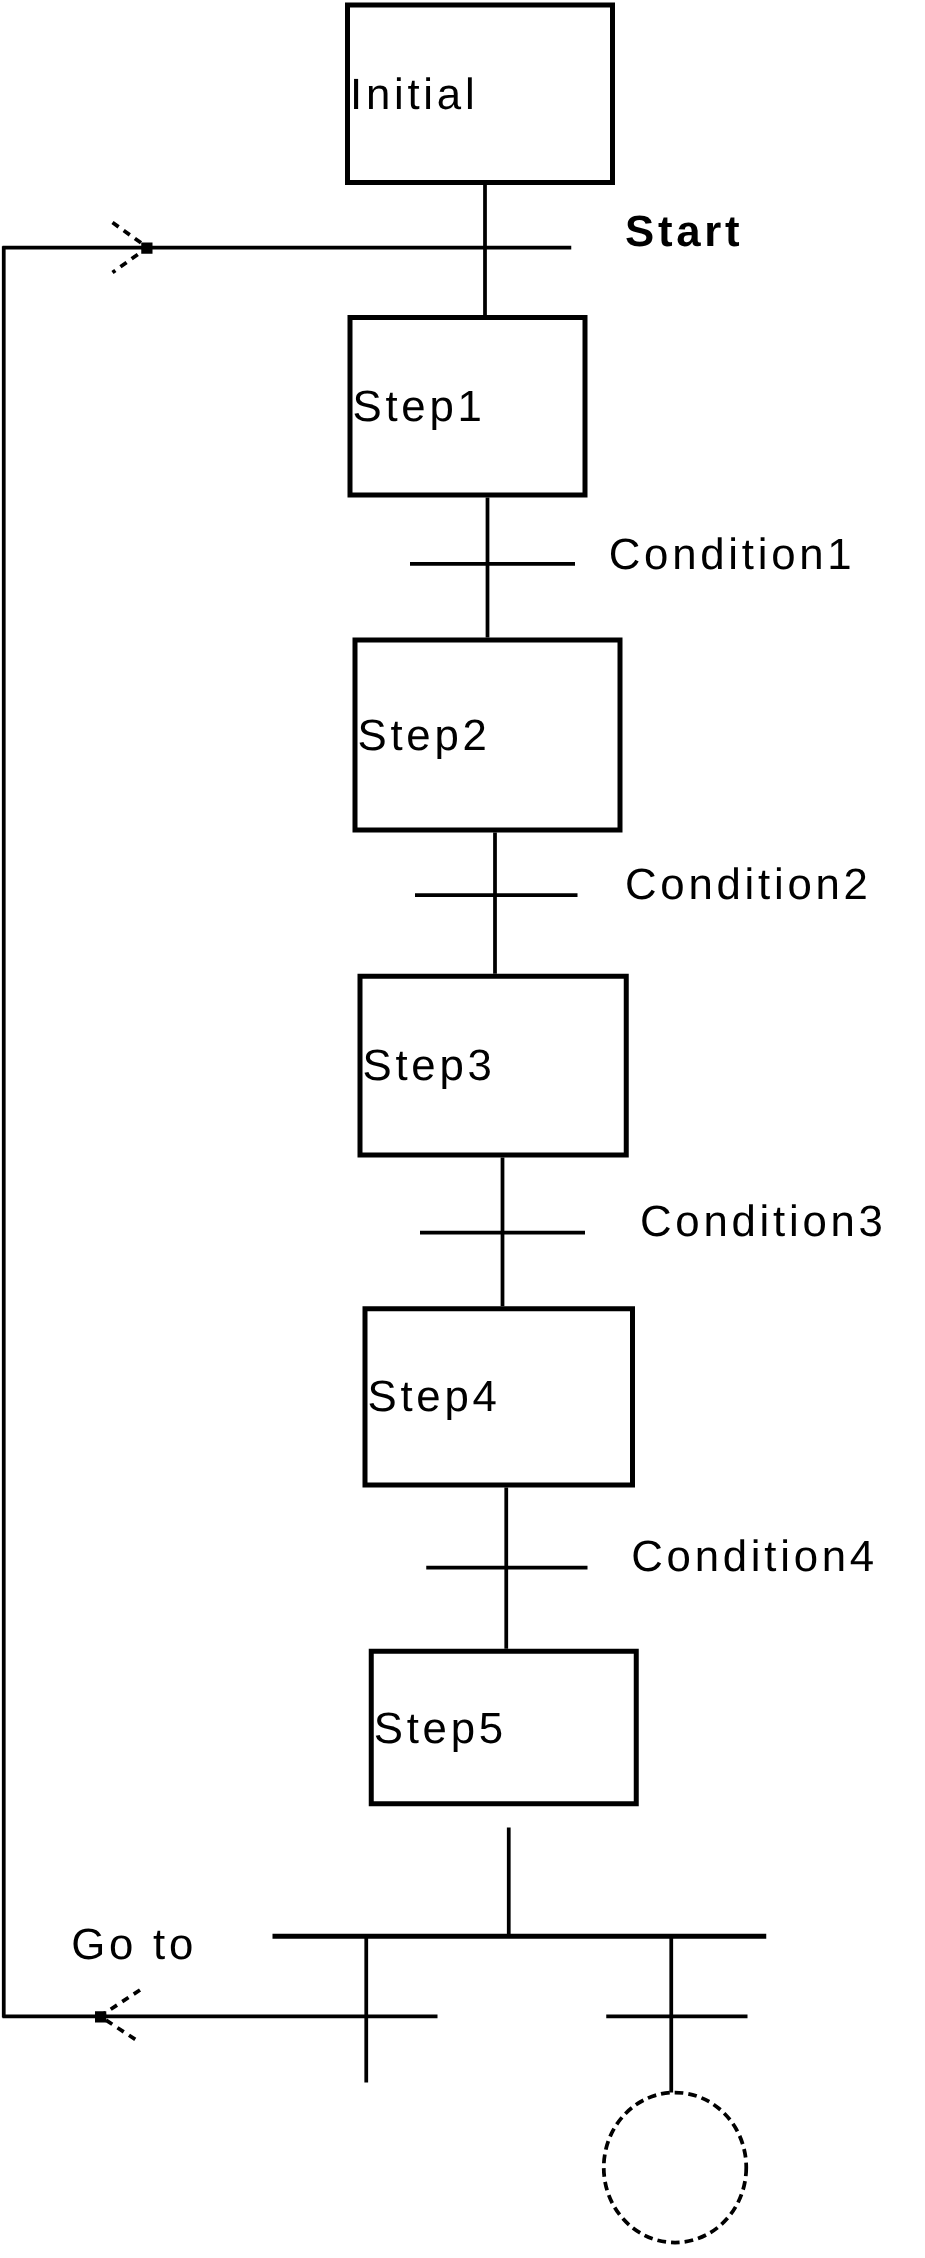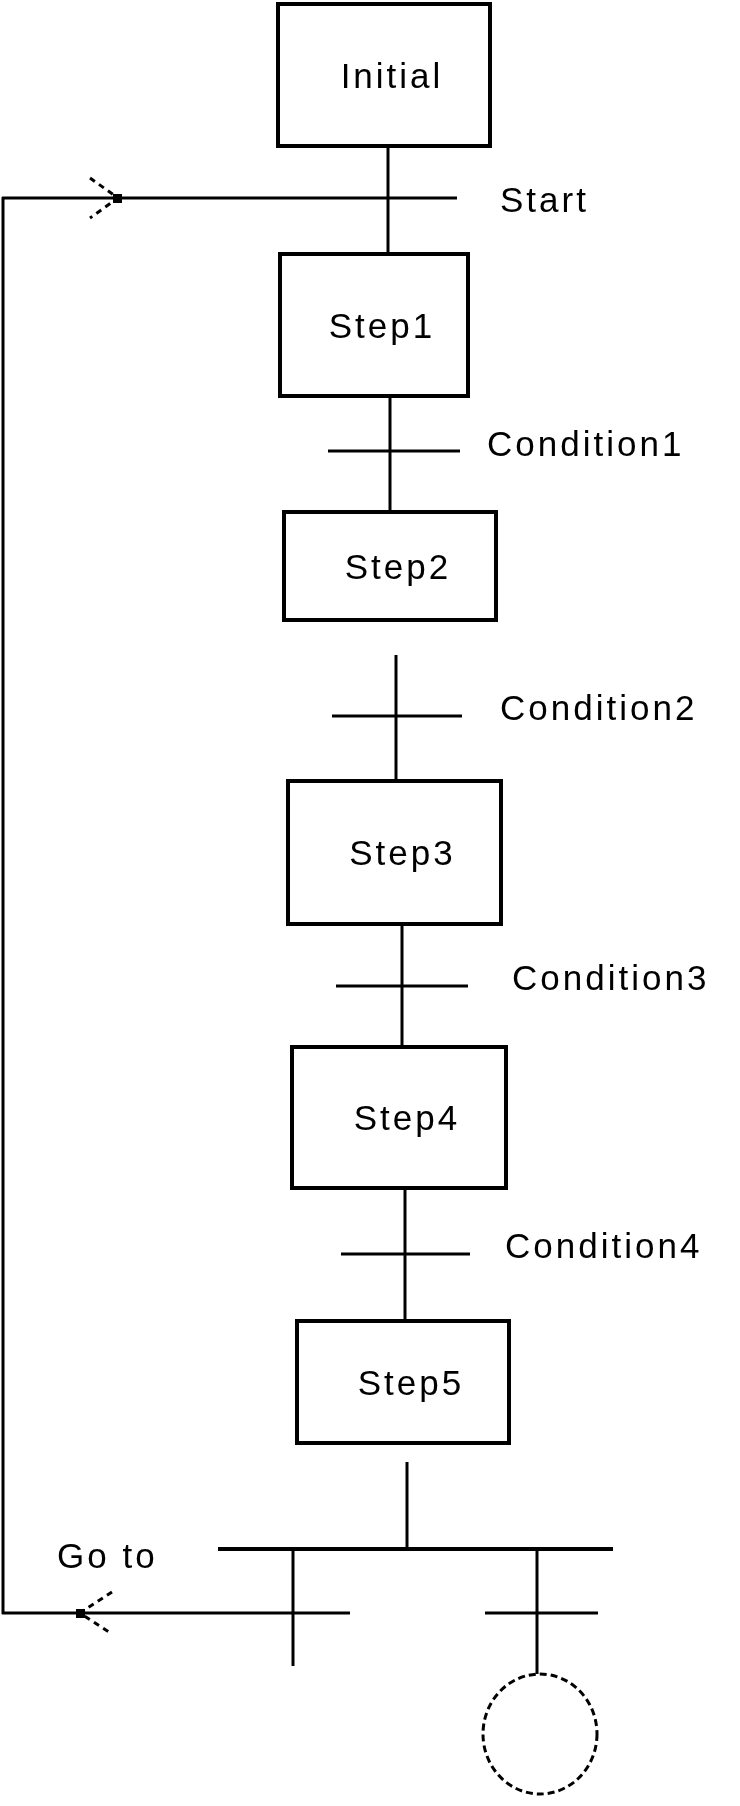--- a/index.html
+++ b/index.html
@@ -23,22 +23,20 @@
     width: 740px;
     height: 1806px;
   }
   .step-box {
     position: absolute;
     box-sizing: border-box;
     border: 4px solid #000000;
     background: #ffffff;
     display: flex;
     align-items: center;
-    justify-content: center;
-    padding-left: 16px;
   }
   .node-label {
     font-size: 35px;
     letter-spacing: 3px;
     line-height: 1;
     white-space: nowrap;
   }
   .float-label {
     position: absolute;
     font-size: 35px;
@@ -102,37 +100,37 @@
   </svg>
 
   <div class="step-box" style="left:276px; top:2px; width:216px; height:146px;">
     <span class="node-label">Initial</span>
   </div>
 
   <div class="step-box" style="left:278px; top:252px; width:192px; height:146px;">
     <span class="node-label">Step1</span>
   </div>
 
-  <div class="step-box" style="left:282px; top:510px; width:216px; height:112px;">
+  <div class="step-box" style="left:282px; top:510px; width:216px; height:156px;">
     <span class="node-label">Step2</span>
   </div>
 
   <div class="step-box" style="left:286px; top:779px; width:217px; height:147px;">
     <span class="node-label">Step3</span>
   </div>
 
   <div class="step-box" style="left:290px; top:1045px; width:218px; height:145px;">
     <span class="node-label">Step4</span>
   </div>
 
   <div class="step-box" style="left:295px; top:1319px; width:216px; height:126px;">
     <span class="node-label">Step5</span>
   </div>
 
-  <div class="float-label" style="left:500px; top:182px;">Start</div>
+  <div class="float-label" style="left:500px; top:168px;font-weight:bold;">Start</div>
 
   <div class="float-label" style="left:487px; top:426px;">Condition1</div>
 
   <div class="float-label" style="left:500px; top:690px;">Condition2</div>
 
   <div class="float-label" style="left:512px; top:960px;">Condition3</div>
 
   <div class="float-label" style="left:505px; top:1228px;">Condition4</div>
 
 

